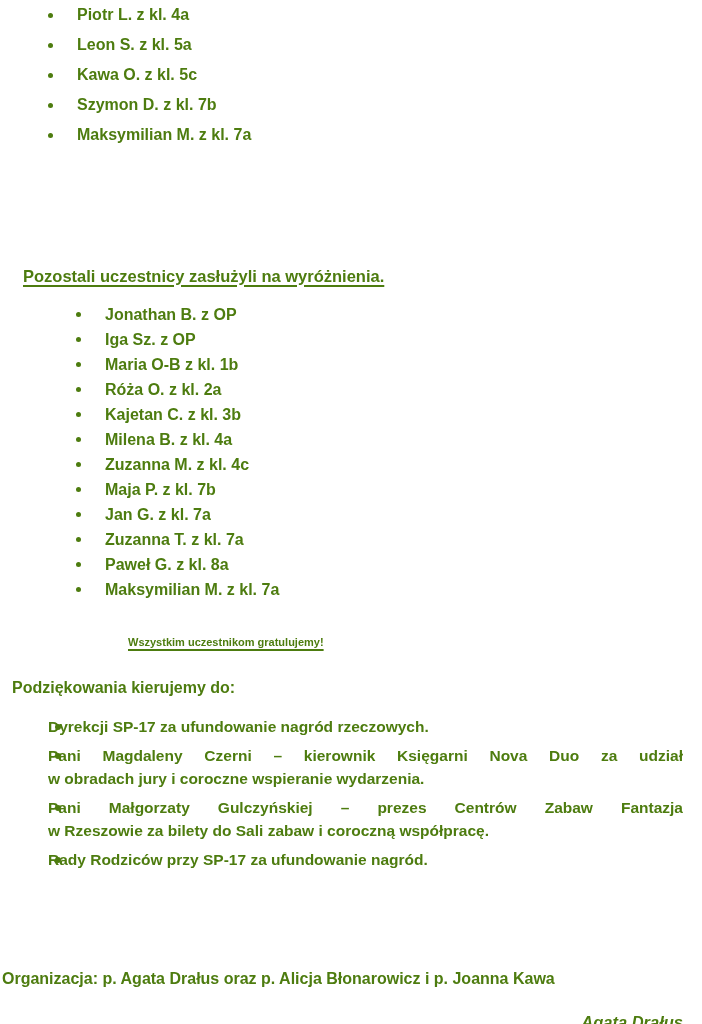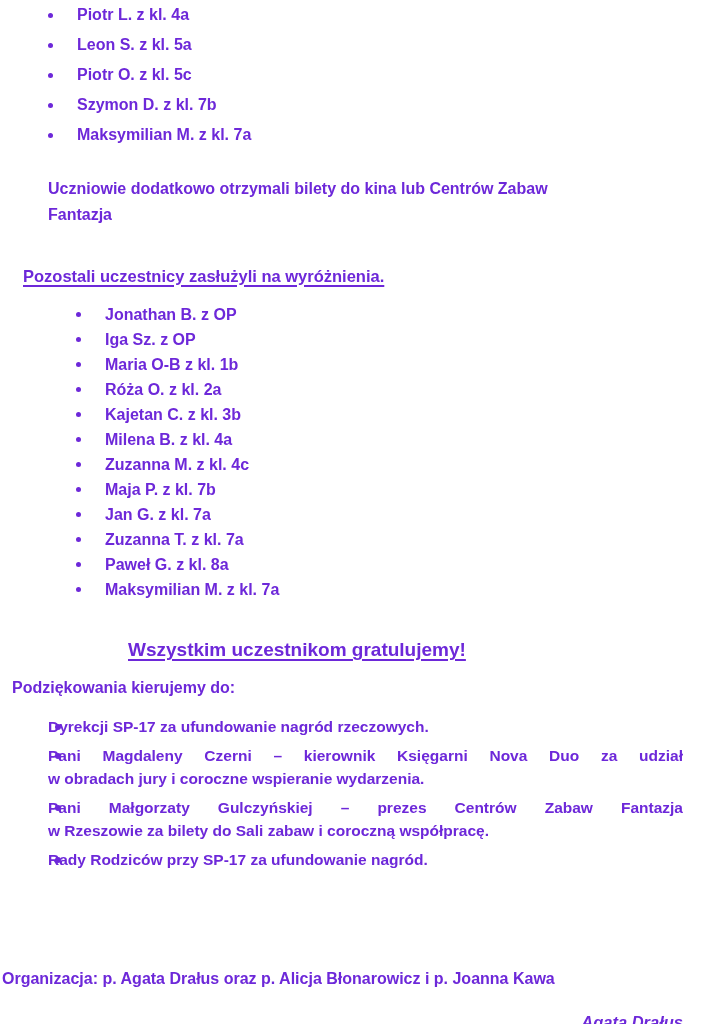--- a/index.html
+++ b/index.html
@@ -3,21 +3,21 @@
 <meta charset="utf-8">
 <style>
   html,body{margin:0;padding:0;background:#e8e8e8;}
   .page{
     position:relative;
     width:702px;height:1024px;
     margin:0 auto;
     background:#ffffff;
     font-family:"Liberation Sans","DejaVu Sans",sans-serif;
     font-weight:700;
-    color:#6d28d9;
+    color:#4d7c0f;
     overflow:hidden;
   }
   ul{list-style:none;margin:0;padding:0;position:absolute;left:0;width:702px;box-sizing:border-box;}
   li{position:relative;box-sizing:border-box;}
 
   
   .list-a{top:5px;}
   .list-a li{padding-left:77px;font-size:16px;line-height:20px;margin-bottom:10px;}
   .list-a .b{left:48px;top:8px;}
 
@@ -38,21 +38,21 @@
   }
 
   
   .list-b{top:302px;margin-left:30px;}
   .list-b li{padding-left:75px;font-size:16px;line-height:25px;}
   .list-b .b{left:46px;top:10px;}
 
   
   .congrats{
     position:absolute;top:620px;left:128px;
-    font-size:19px;line-height:22px;
+    font-size:11px;line-height:22px;
     text-decoration:underline;text-underline-offset:3px;text-decoration-thickness:1.5px;
   }
 
   
   .thanks-heading{position:absolute;top:664px;left:12px;font-size:16px;line-height:22px;}
   .list-c{top:715px;}
   .list-c li{padding-left:48px;padding-right:19px;font-size:15.5px;line-height:23px;margin-bottom:6px;}
   .list-c .b{left:55px;top:9px;width:6px;height:6px;}
   .jline{display:block;text-align:justify;text-align-last:justify;}
   .pline{display:block;}
@@ -67,27 +67,25 @@
   }
 </style>
 </head>
 <body>
 
 <div class="page">
 
   <ul class="list-a">
     <li><span class="b"></span><span>Piotr L. z kl. 4a</span></li>
     <li><span class="b"></span><span>Leon S. z kl. 5a</span></li>
-    <li><span class="b"></span><span>Piotr O. z kl. 5c</span></li>
+    <li><span class="b"></span><span>Kawa O. z kl. 5c</span></li>
     <li><span class="b"></span><span>Szymon D. z kl. 7b</span></li>
     <li><span class="b"></span><span>Maksymilian M. z kl. 7a</span></li>
   </ul>
 
-  <p class="note">Uczniowie dodatkowo otrzymali bilety do kina lub Centrów Zabaw
-Fantazja</p>
 
   <h2 class="heading-distinction">Pozostali uczestnicy zasłużyli na wyróżnienia.</h2>
 
   <ul class="list-b">
     <li><span class="b"></span><span>Jonathan B. z OP</span></li>
     <li><span class="b"></span><span>Iga Sz. z OP</span></li>
     <li><span class="b"></span><span>Maria O-B z kl. 1b</span></li>
     <li><span class="b"></span><span>Róża O. z kl. 2a</span></li>
     <li><span class="b"></span><span>Kajetan C. z kl. 3b</span></li>
     <li><span class="b"></span><span>Milena B. z kl. 4a</span></li>

